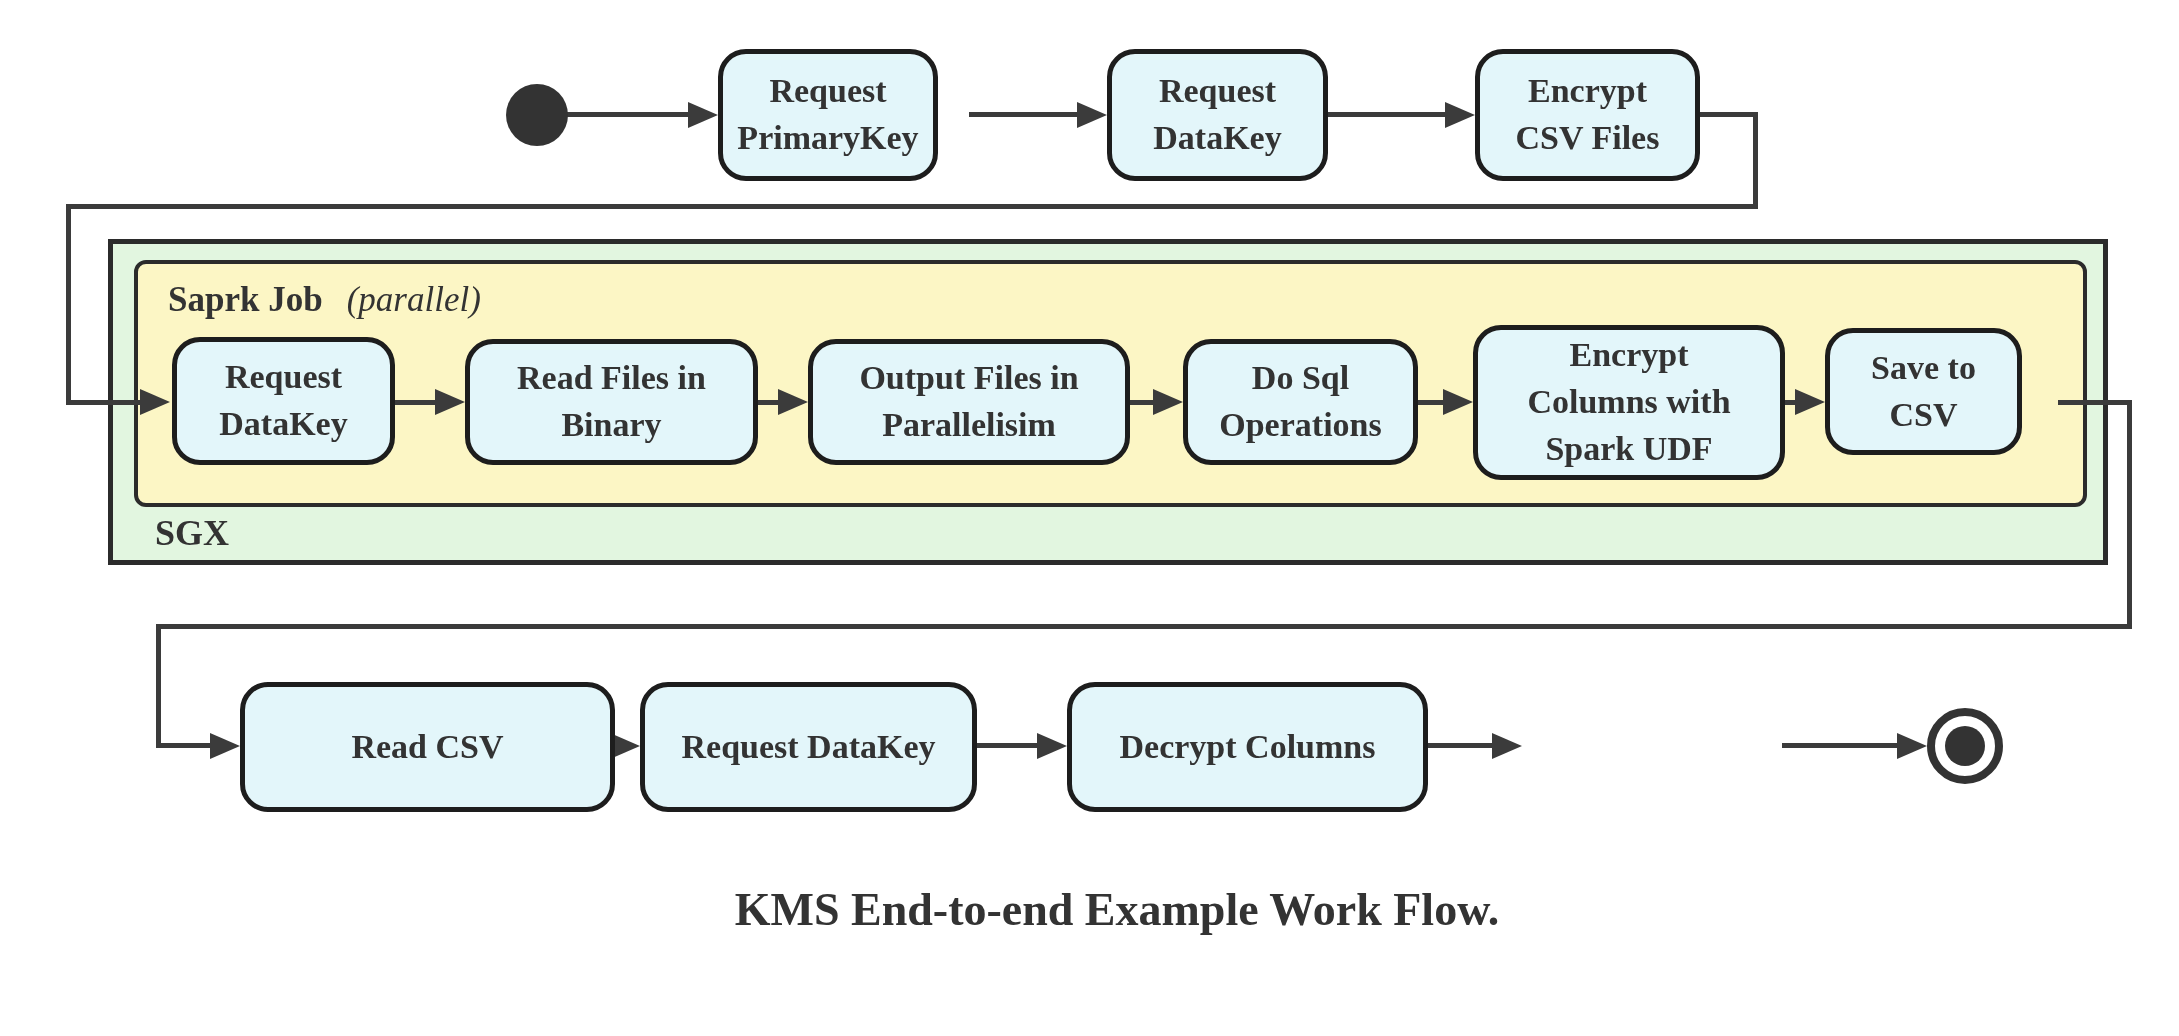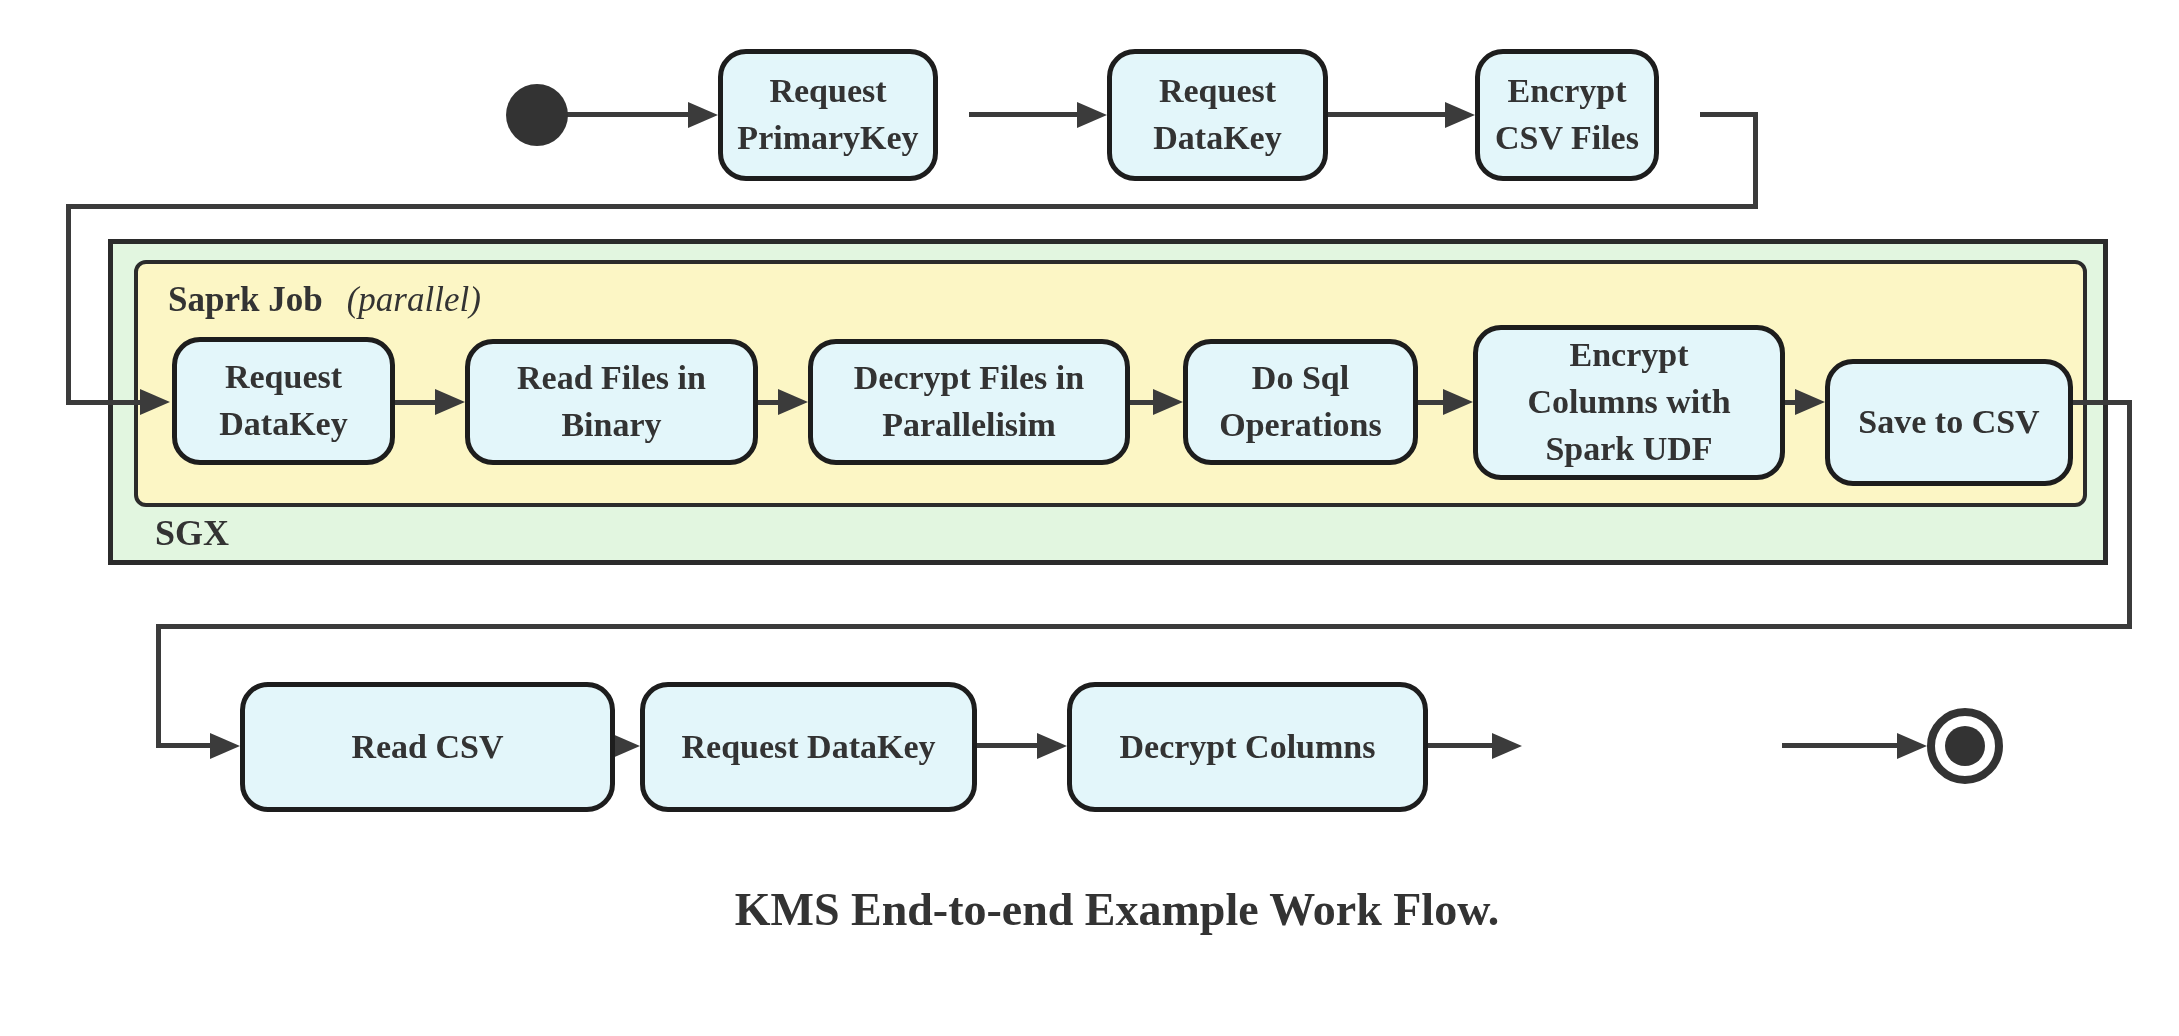--- a/index.html
+++ b/index.html
@@ -143,40 +143,40 @@
   <div class="end-circle">
     <div class="dot"></div>
   </div>
 
   <div class="node" style="left:718px;top:49px;width:220px;height:132px;">
     <span>Request PrimaryKey</span>
   </div>
   <div class="node" style="left:1107px;top:49px;width:221px;height:132px;">
     <span>Request DataKey</span>
   </div>
-  <div class="node" style="left:1475px;top:49px;width:184px;height:132px;">
+  <div class="node" style="left:1475px;top:49px;width:225px;height:132px;">
     <span>Encrypt CSV Files</span>
   </div>
 
   <div class="node" style="left:172px;top:337px;width:223px;height:128px;">
     <span>Request DataKey</span>
   </div>
   <div class="node" style="left:465px;top:339px;width:293px;height:126px;">
     <span>Read Files in Binary</span>
   </div>
   <div class="node" style="left:808px;top:339px;width:322px;height:126px;">
-    <span>Decrypt Files in Parallelisim</span>
+    <span>Output Files in Parallelisim</span>
   </div>
   <div class="node" style="left:1183px;top:339px;width:235px;height:126px;">
     <span>Do Sql Operations</span>
   </div>
   <div class="node" style="left:1473px;top:325px;width:312px;height:155px;">
     <span class="narrow-text">Encrypt Columns with Spark UDF</span>
   </div>
-  <div class="node" style="left:1825px;top:359px;width:248px;height:127px;font-family:Liberation Serif, serif;">
+  <div class="node" style="left:1825px;top:328px;width:197px;height:127px;font-family:Liberation Serif, serif;">
     <span>Save to CSV</span>
   </div>
 
   <div class="node" style="left:240px;top:682px;width:375px;height:130px;">
     <span>Read CSV</span>
   </div>
   <div class="node" style="left:640px;top:682px;width:337px;height:130px;">
     <span>Request DataKey</span>
   </div>
   <div class="node" style="left:1067px;top:682px;width:361px;height:130px;">

